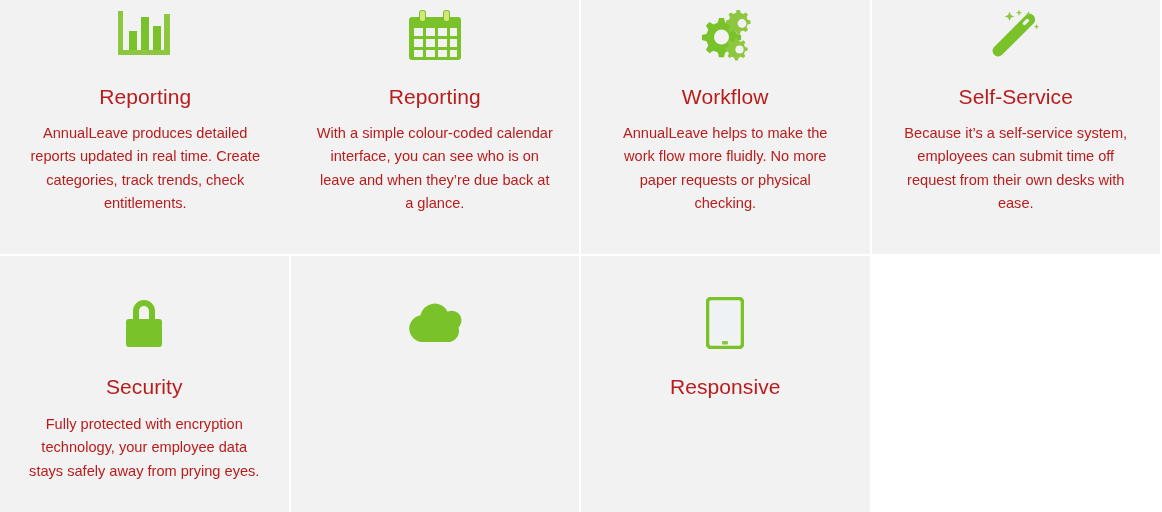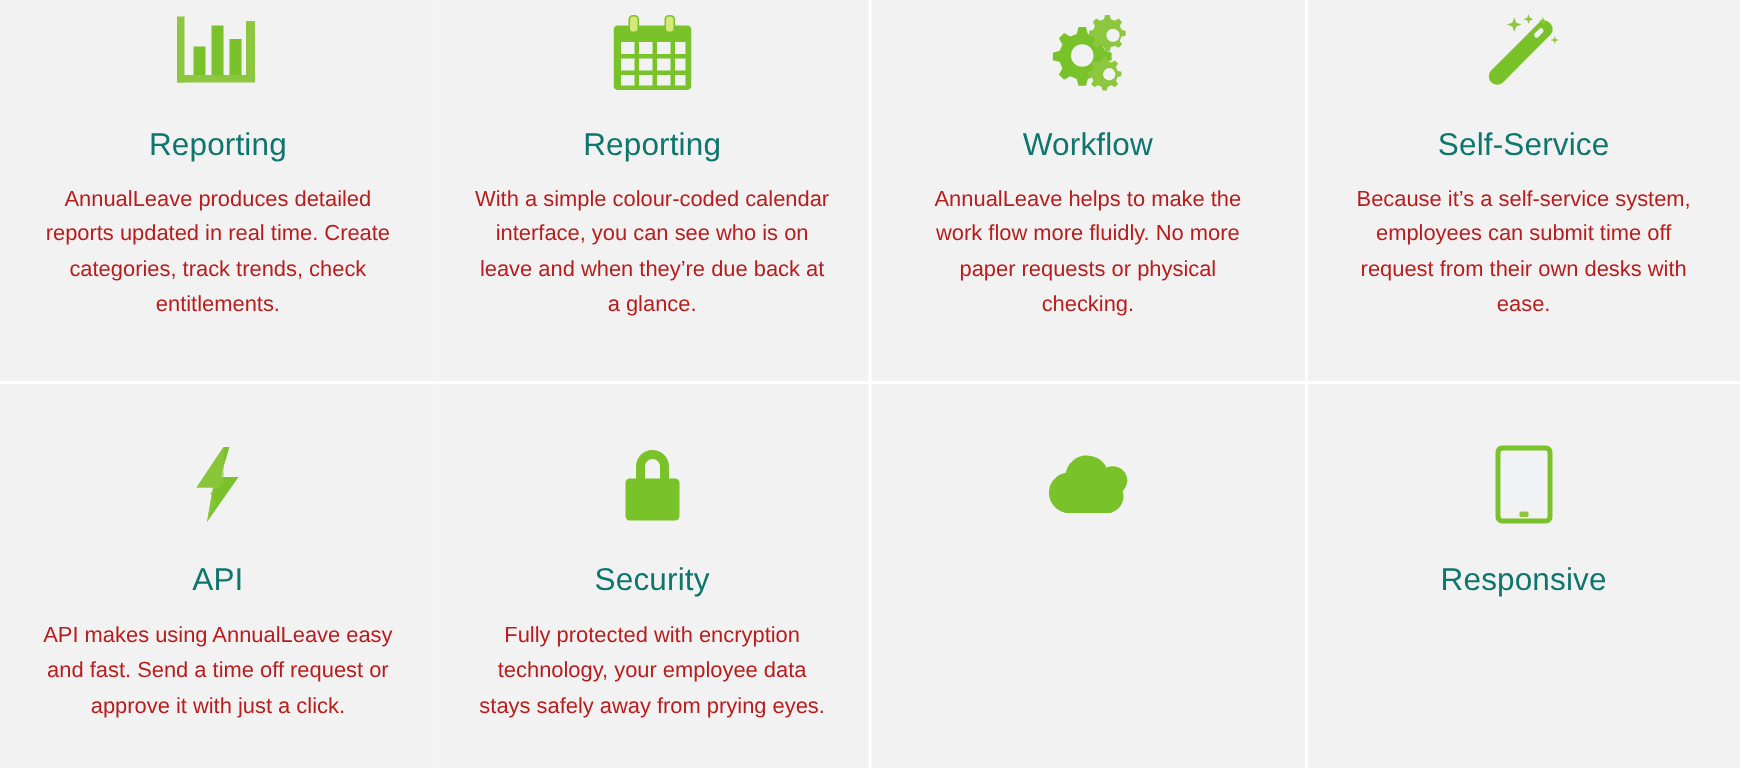--- a/index.html
+++ b/index.html
@@ -52,21 +52,21 @@
     margin-top: 36px;
   }
 
   .icon-wrap svg {
     display: block;
   }
 
   .feature-title {
     font-size: 21px;
     line-height: 26px;
-    color: #0f766e;
+    color: #b91c1c;
     font-weight: 400;
     text-align: center;
     margin-top: 18px;
     letter-spacing: 0.1px;
   }
   .row-1 .feature-title {
     margin-top: 20px;
   }
 
   .feature-desc {
@@ -163,30 +163,20 @@
           <path d="M31 0.5 l0.85 2.4 l2.4 0.85 l-2.4 0.85 l-0.85 2.4 l-0.85-2.4 l-2.4-0.85 l2.4-0.85 z"></path>
           <path d="M40.5 2.2 l0.75 2.1 l2.1 0.75 l-2.1 0.75 l-0.75 2.1 l-0.75-2.1 l-2.1-0.75 l2.1-0.75 z"></path>
           <path d="M48.5 15 l0.7 2 l2 0.7 l-2 0.7 l-0.7 2 l-0.7-2 l-2-0.7 l2-0.7 z"></path>
         </g>
       </svg>
     </div>
     <div class="feature-title">Self-Service</div>
     <div class="feature-desc">Because it’s a self-service system, employees can submit time off request from their own desks with ease.</div>
   </div>
 
-  <div class="feature-card row-1 col-0">
-    <div class="icon-wrap">
-      <svg width="36" height="50" viewBox="0 0 36 50">
-        <path d="M22 0 L4 27 L15 27 L11 50 L32 20 L20 20 L26 0 Z" fill="#7ac229"></path>
-        <path d="M22 0 L4 27 L15 27 L11 50 L17 36 L13 31 L22 24 Z" fill="#8dc63f" opacity="0.75"></path>
-      </svg>
-    </div>
-    <div class="feature-title">API</div>
-    <div class="feature-desc">API makes using AnnualLeave easy and fast. Send a time off request or approve it with just a click.</div>
-  </div>
 
   <div class="feature-card row-1 col-1">
     <div class="icon-wrap">
       <svg width="44" height="50" viewBox="0 0 44 50">
         <path d="M22 2 a11 11 0 0 1 11 11 v9 h-6 v-9 a5 5 0 0 0 -10 0 v9 h-6 v-9 a11 11 0 0 1 11 -11 z" fill="#7ac229"></path>
         <rect x="4" y="21" width="36" height="28" rx="3" fill="#7ac229"></rect>
       </svg>
     </div>
     <div class="feature-title">Security</div>
     <div class="feature-desc">Fully protected with encryption technology, your employee data stays safely away from prying eyes.</div>

